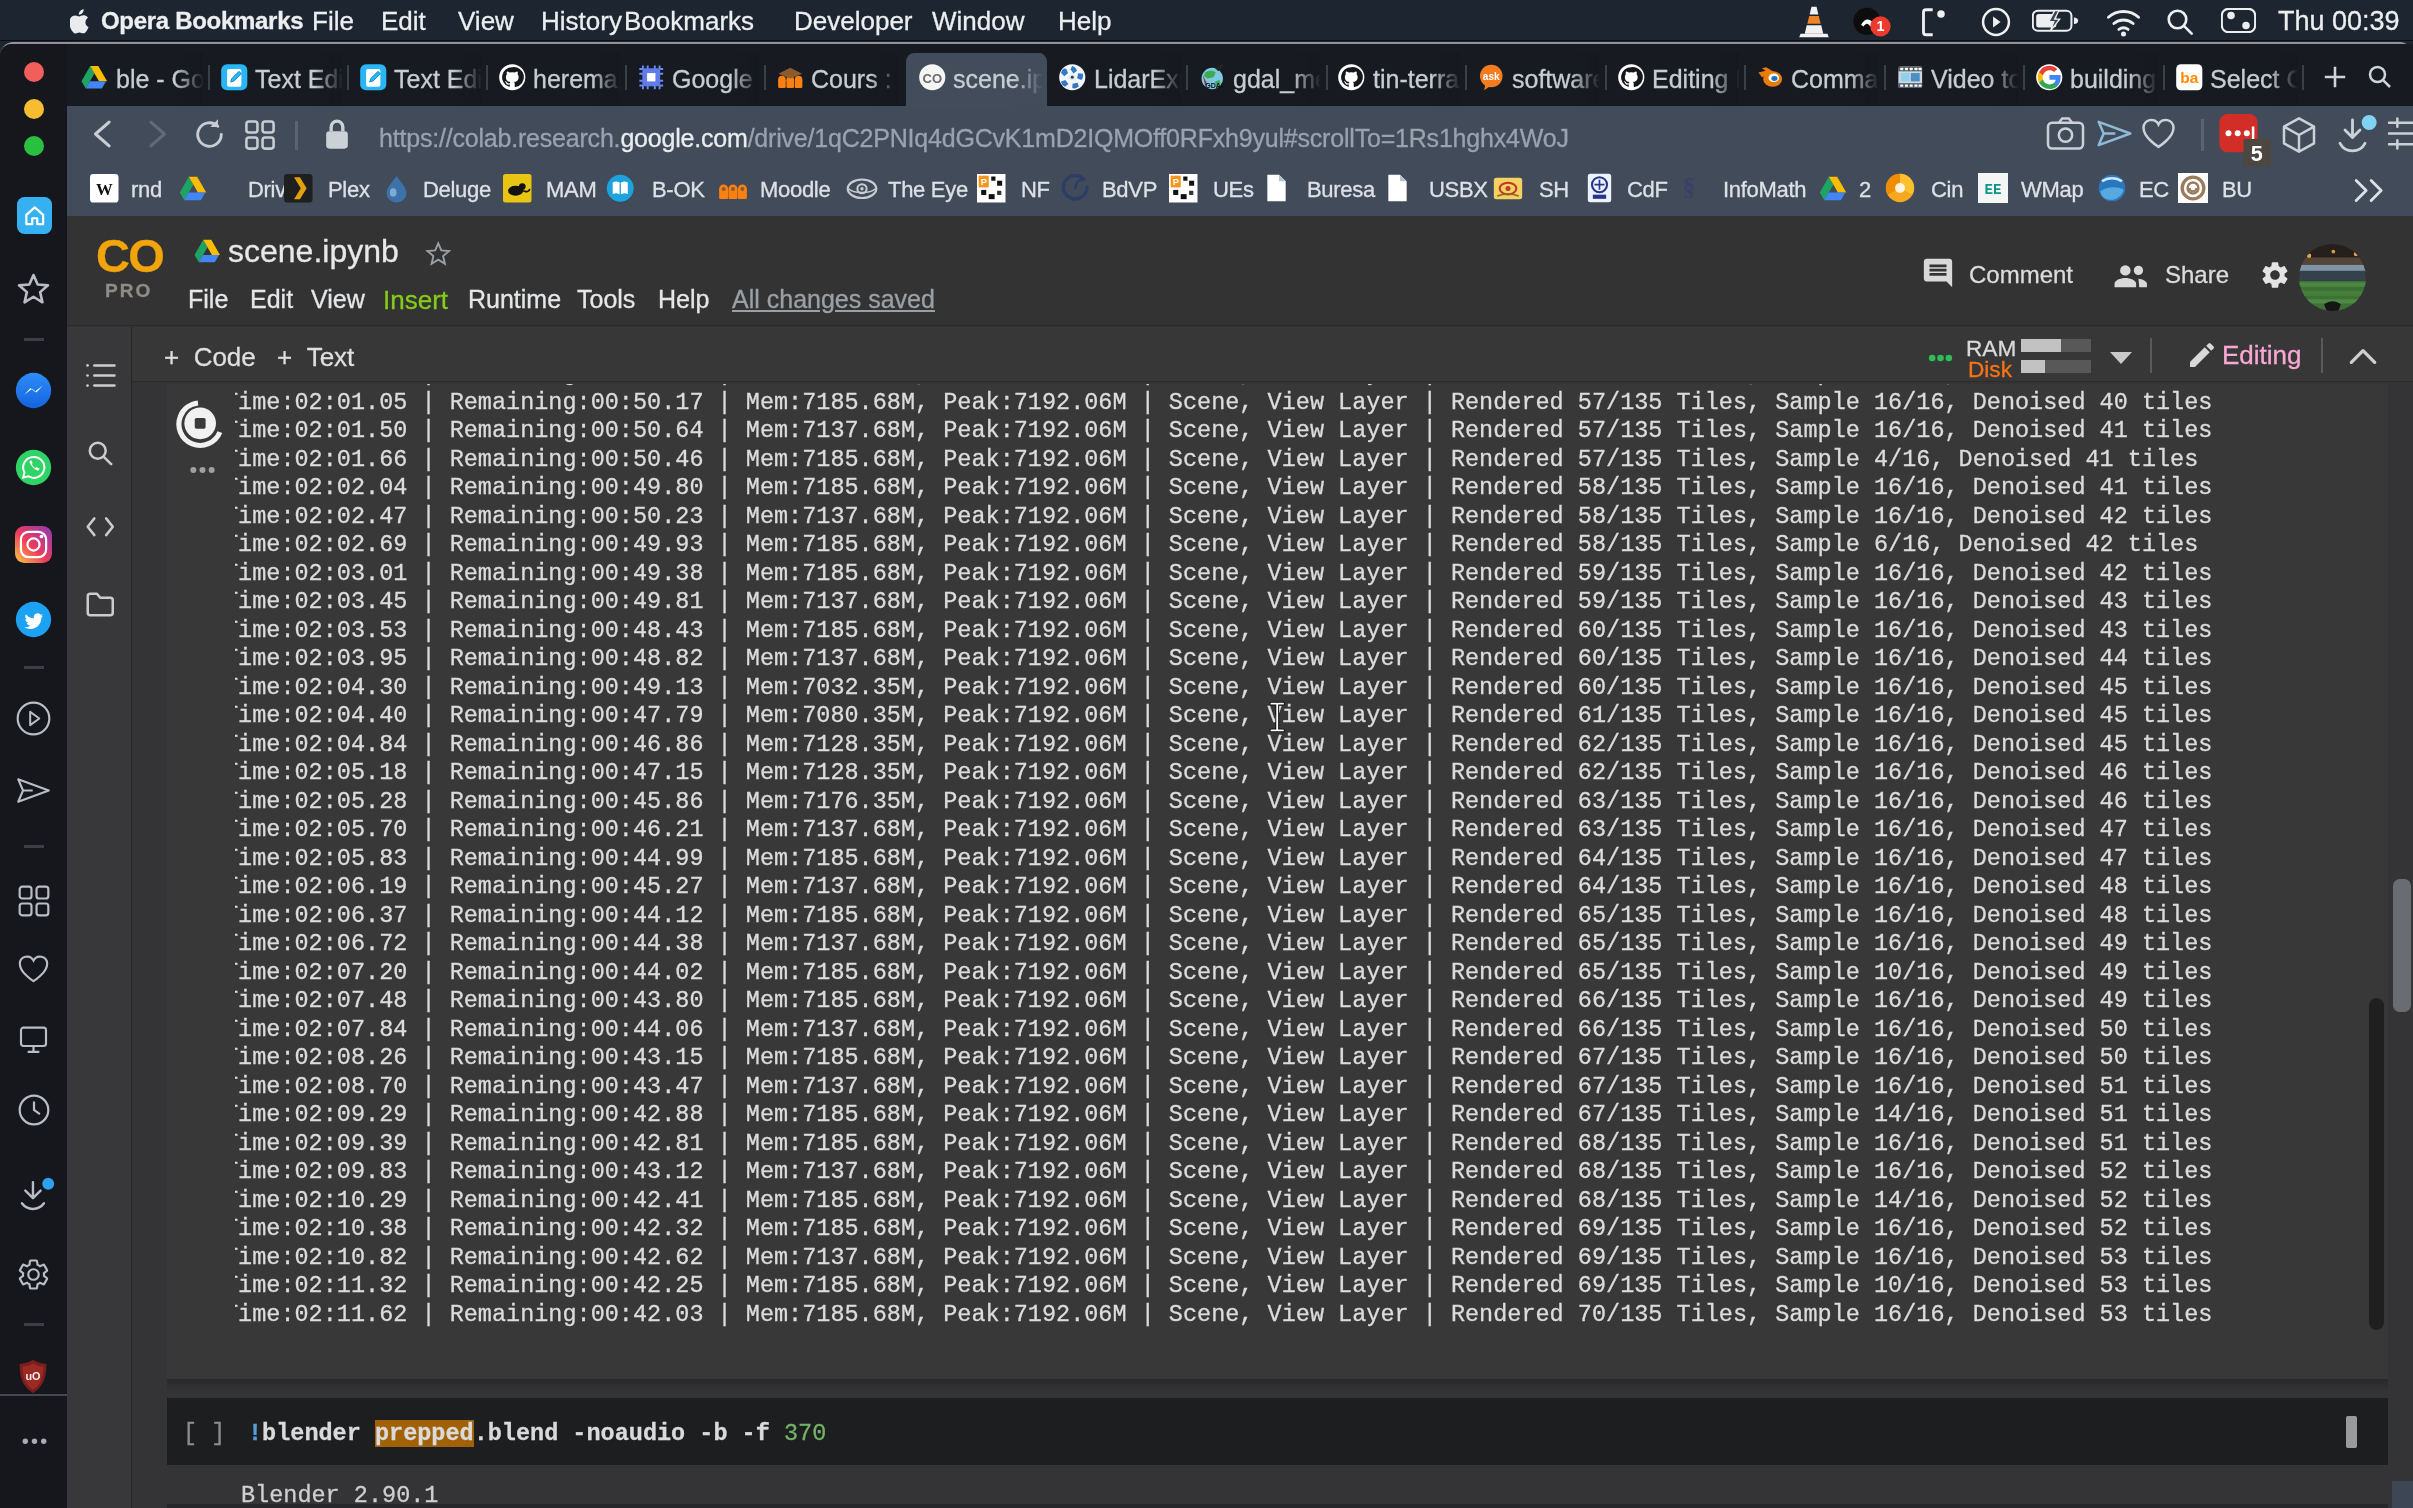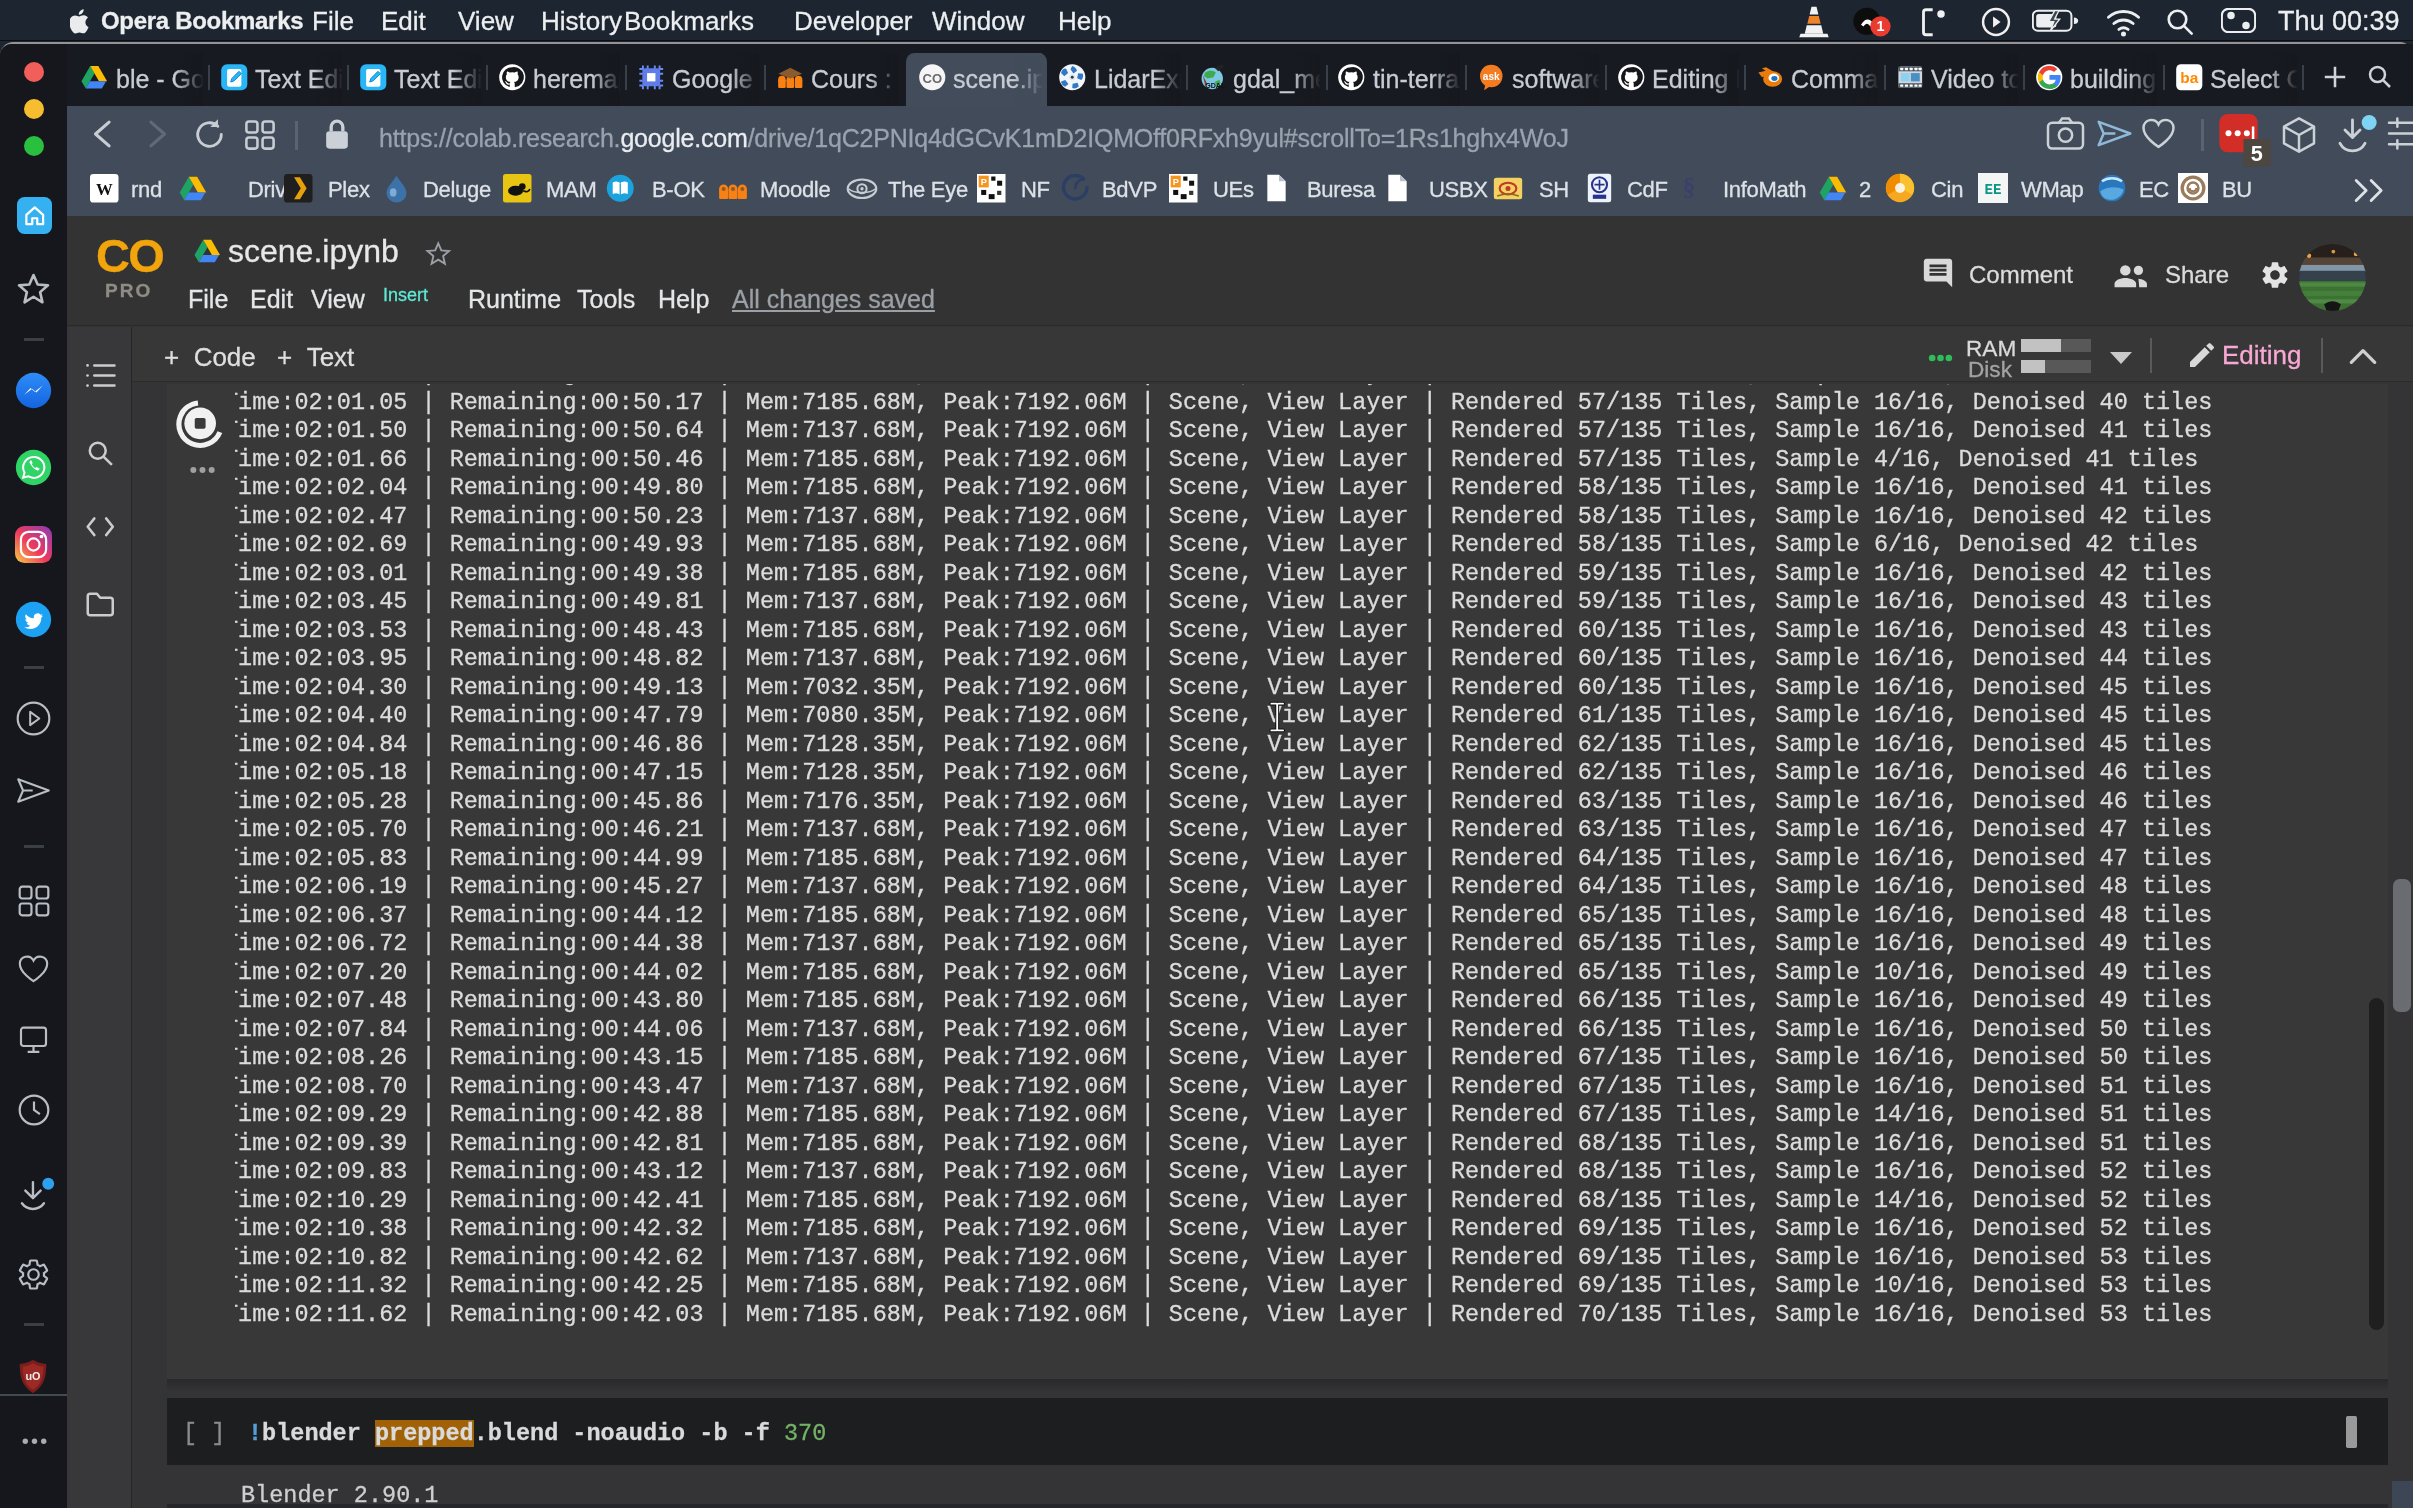--- a/index.html
+++ b/index.html
@@ -535,21 +535,21 @@
           <path fill="#fbbc04" d="M8.6 1.5h6.8l7.4 12.8h-6.8z"></path>
           <path fill="#4285f4" d="M4.9 20.5l3.4-6.2h13.7l-3.6 6.2z"></path>
         </svg></div>
 <div class="abs" style="left:228px;top:233px;font-size:32px;color:#e8e8e8;">scene.ipynb</div>
 <div class="abs" style="left:424px;top:240px;"><svg width="28.5" height="28.5" viewBox="0 0 24 24">
           <path d="M12 2.8l2.6 6 6.5.5-5 4.3 1.5 6.4L12 16.5 6.4 20l1.5-6.4-5-4.3 6.5-.5z" fill="none" stroke="#9aa0a6" stroke-width="1.6"></path>
         </svg></div>
 <div class="abs" style="left:188px;top:285px;font-size:25px;color:#e4e6e8;">File</div>
 <div class="abs" style="left:250px;top:285px;font-size:25px;color:#e4e6e8;">Edit</div>
 <div class="abs" style="left:311px;top:285px;font-size:25px;color:#e4e6e8;">View</div>
-<div class="abs" style="left:383px;top:285px;font-size:18px;color:#5eead4;">Insert</div>
+<div class="abs" style="left:383px;top:285px;font-size:26px;color:#84cc16;">Insert</div>
 <div class="abs" style="left:468px;top:285px;font-size:25px;color:#e4e6e8;">Runtime</div>
 <div class="abs" style="left:577px;top:285px;font-size:25px;color:#e4e6e8;">Tools</div>
 <div class="abs" style="left:658px;top:285px;font-size:25px;color:#e4e6e8;">Help</div>
 <div class="abs" style="left:732px;top:285px;font-size:25px;color:#9aa0a6;text-decoration:underline;">All changes saved</div>
 <div class="abs" style="left:1921px;top:256px;"><svg width="34" height="34" viewBox="0 0 24 24">
           <path fill="#d9d9d9" d="M21.99 4c0-1.1-.89-2-1.99-2H4c-1.1 0-2 .9-2 2v12c0 1.1.9 2 2 2h14l4 4zM18 14H6v-2h12zm0-3H6V9h12zm0-3H6V6h12z"></path>
         </svg></div>
 <div class="abs" style="left:1969px;top:261px;font-size:24px;color:#dcdcdc;">Comment</div>
 <div class="abs" style="left:2113px;top:258px;"><svg width="37" height="34" viewBox="0 0 24 22">
           <g fill="#d9d9d9">
@@ -585,21 +585,21 @@
           </g>
         </svg></div>
 <div class="abs" style="left:164px;top:342px;font-size:26px;color:#dfdfdf;">+&nbsp;&nbsp;Code</div>
 <div class="abs" style="left:277px;top:342px;font-size:26px;color:#dfdfdf;">+&nbsp;&nbsp;Text</div>
 <div class="abs" style="left:1928px;top:351px;"><svg width="25" height="10" viewBox="0 0 30 12">
           <circle cx="5" cy="6" r="4" fill="#2ebd59"></circle>
           <circle cx="15" cy="6" r="4" fill="#2ebd59"></circle>
           <circle cx="25" cy="6" r="4" fill="#2ebd59"></circle>
         </svg></div>
 <div class="abs" style="left:1966px;top:336px;font-size:22.6px;color:#dadada;">RAM</div>
-<div class="abs" style="left:1968px;top:357px;font-size:22.6px;color:#a3a3a3;">Disk</div>
+<div class="abs" style="left:1968px;top:357px;font-size:22.6px;color:#f97316;">Disk</div>
 <div class="abs" style="left:2021px;top:339px;width:70px;height:13.4px;background:#585858;">
         <div style="width:57%;height:13.4px;background:#c2c2c2;"></div>
       </div>
 <div class="abs" style="left:2021px;top:360px;width:70px;height:13.4px;background:#585858;">
         <div style="width:34%;height:13.4px;background:#c2c2c2;"></div>
       </div>
 <div class="abs" style="left:2110px;top:352px;width:0;height:0;border-left:11px solid transparent;border-right:11px solid transparent;border-top:12.6px solid #c9c9c9;"></div>
 <div class="abs" style="left:2150px;top:338px;width:1.7px;height:35px;background:#5a5a5a;"></div>
 <div class="abs" style="left:2186px;top:339px;"><svg width="32" height="32" viewBox="0 0 24 24">
           <path fill="#d9d9d9" d="M3 17.25V21h3.75L17.81 9.94l-3.75-3.75zM20.71 7.04a1 1 0 0 0 0-1.41l-2.34-2.34a1 1 0 0 0-1.41 0l-1.83 1.83 3.75 3.75z"></path>

